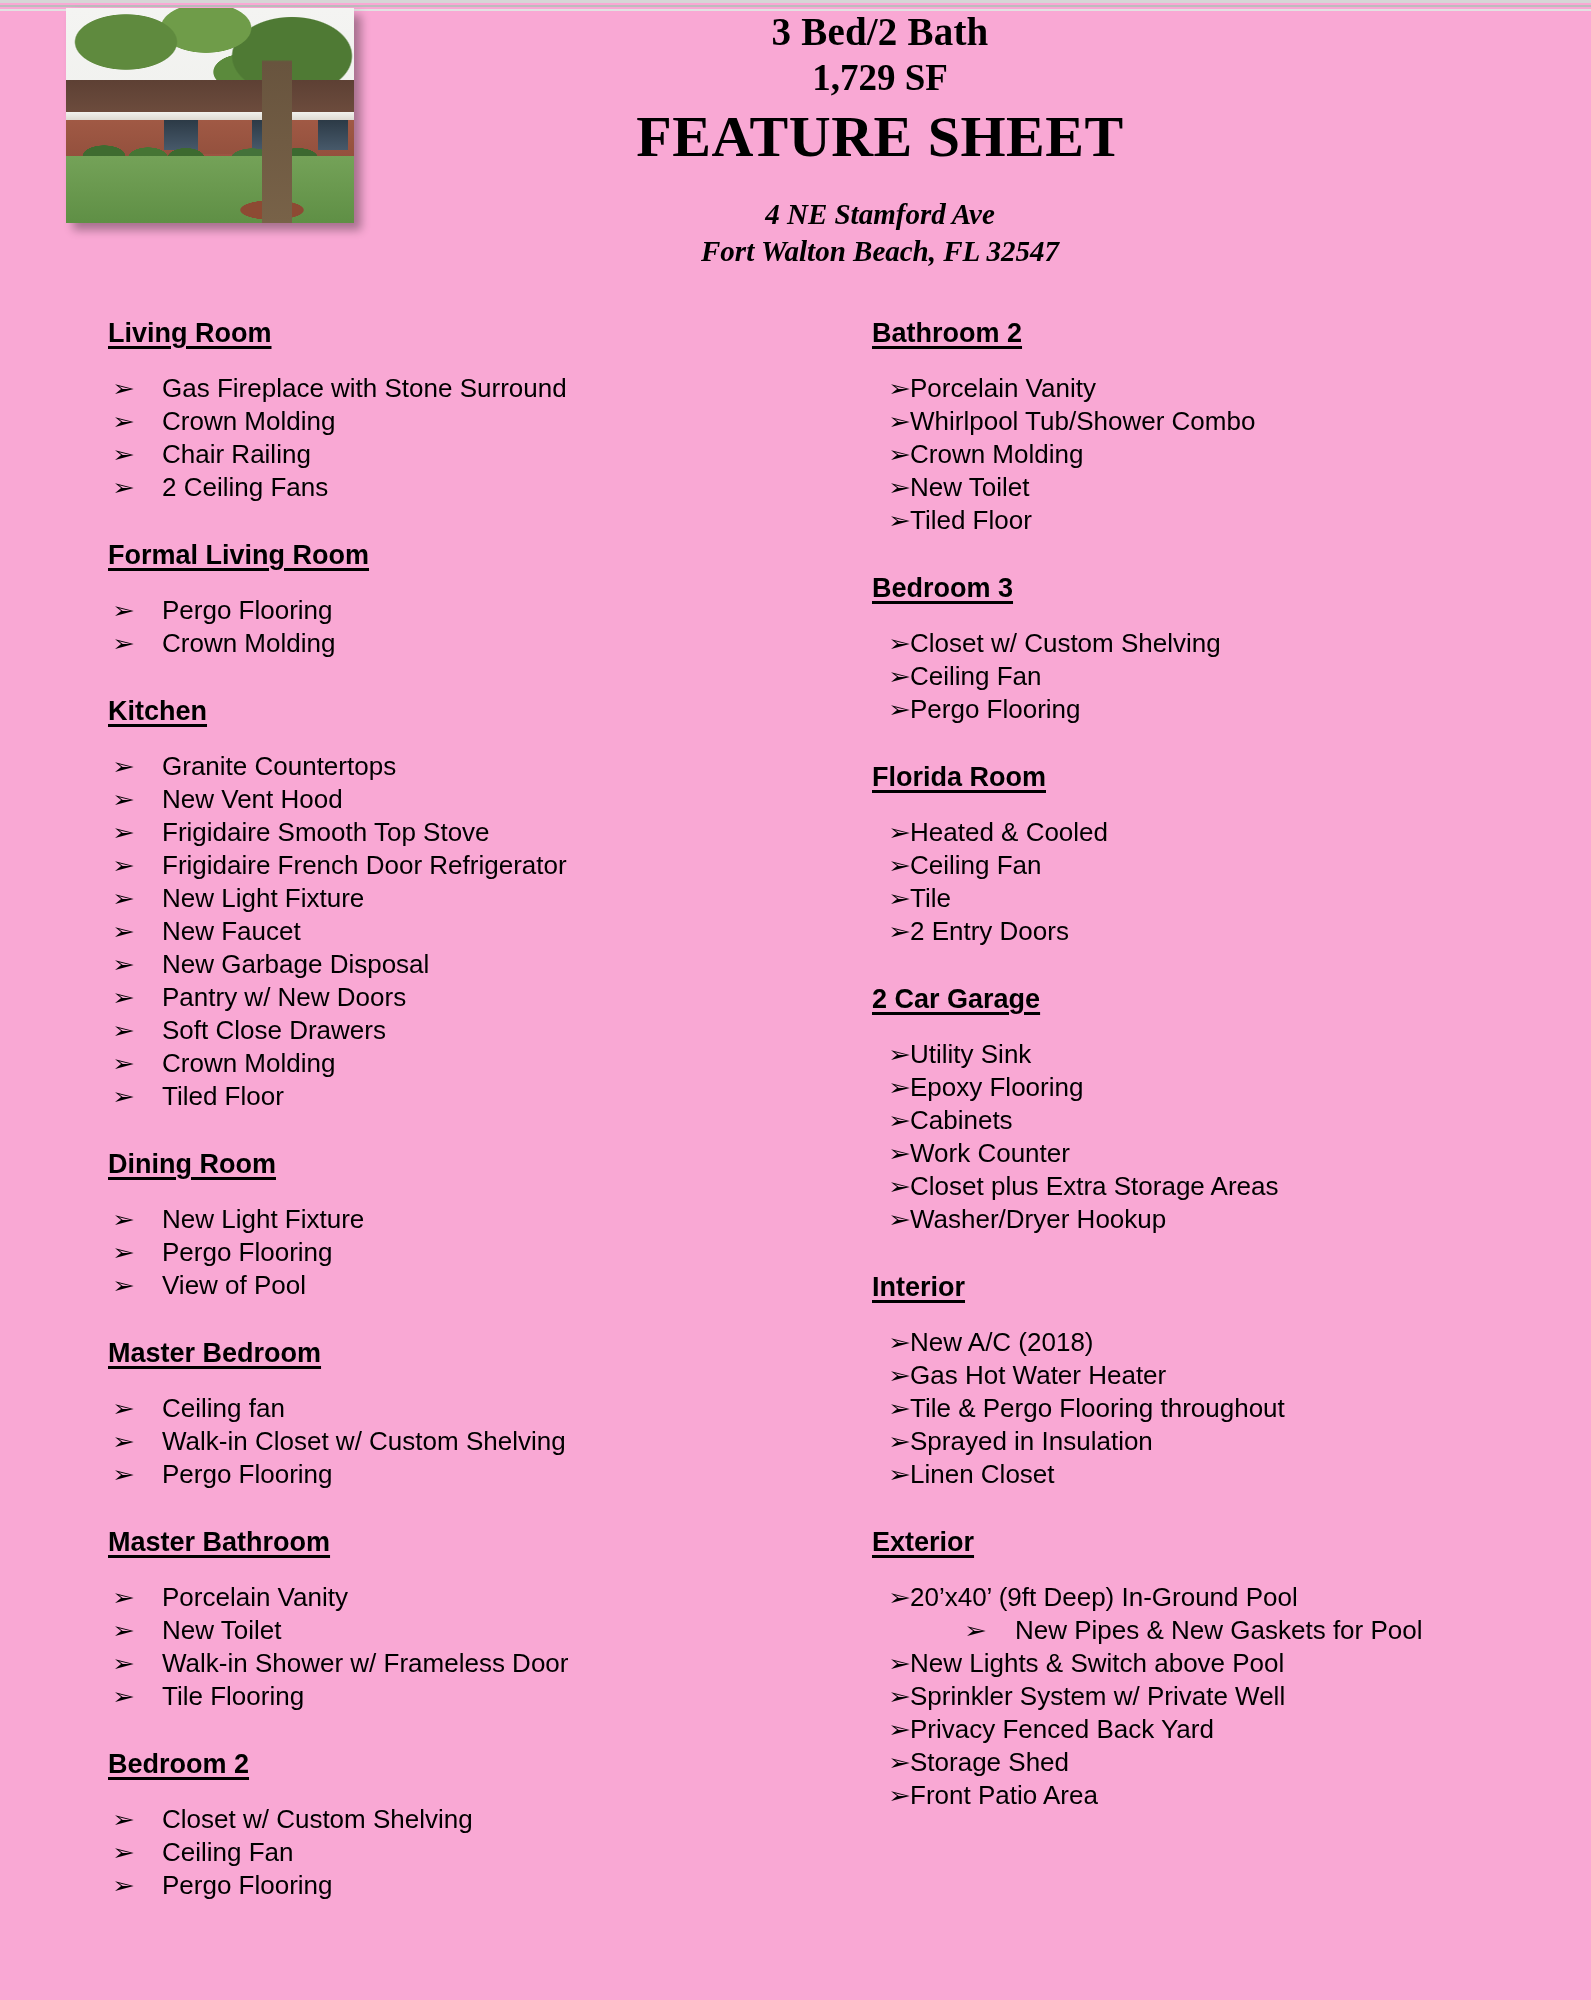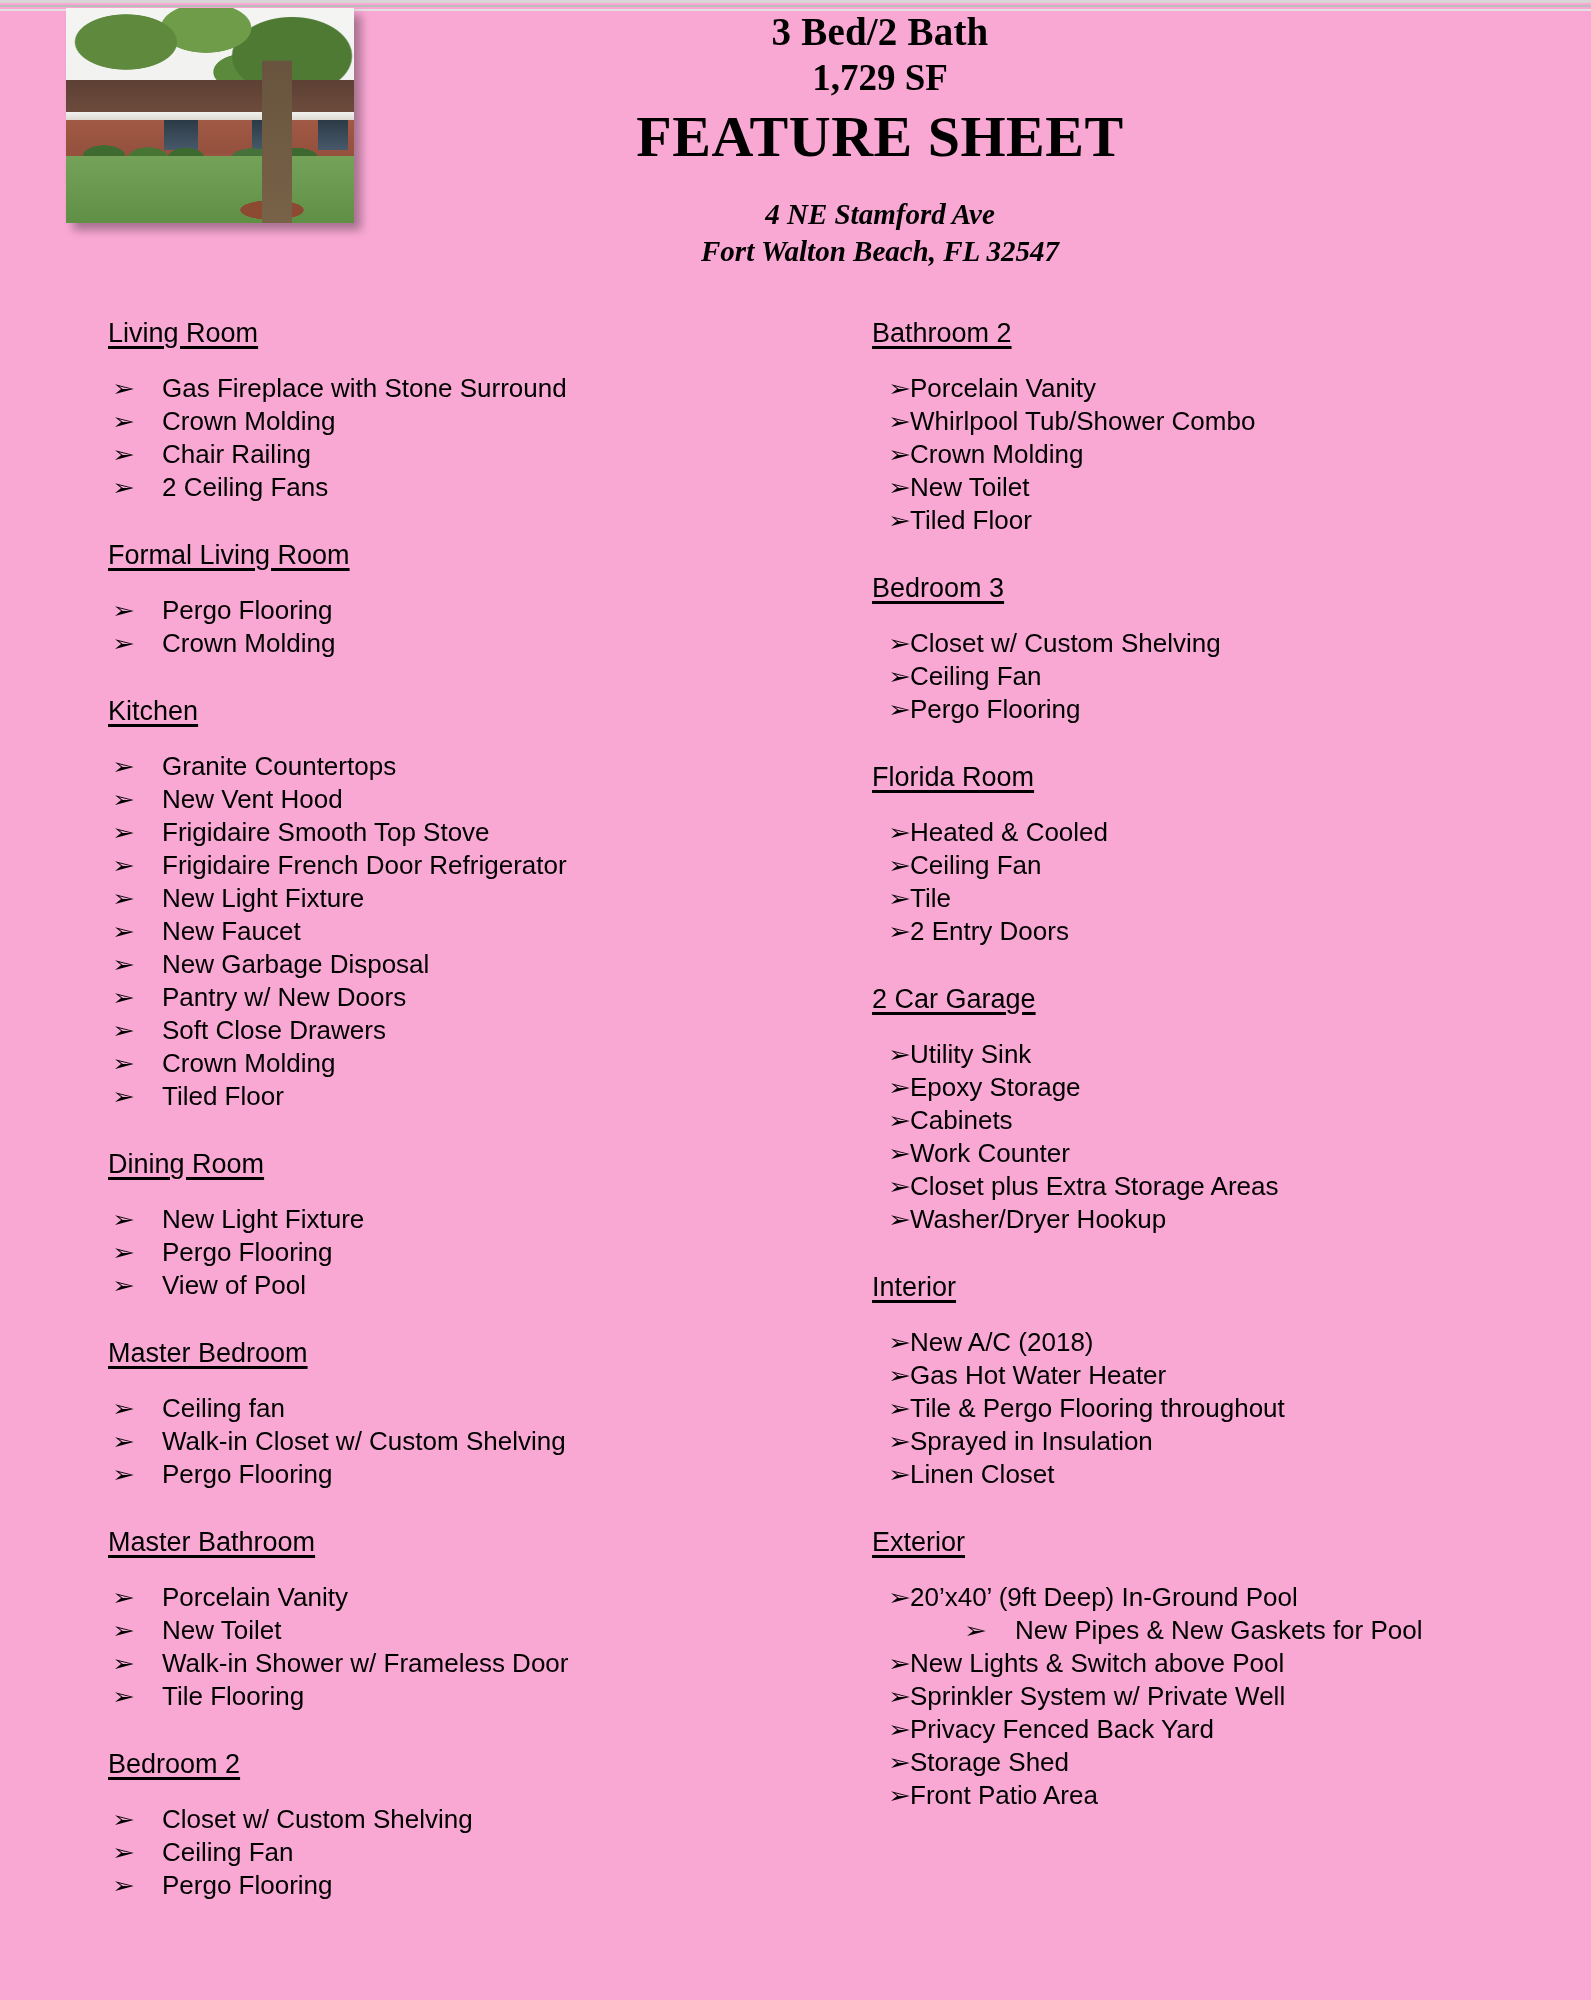--- a/index.html
+++ b/index.html
@@ -125,21 +125,21 @@
     position: absolute;
     top: 318px;
   }
   .col-left  { left: 108px; width: 640px; }
   .col-right { left: 872px; width: 610px; }
 
   .section { margin-bottom: 0; }
 
   .sec-head {
     font-size: 27px;
-    font-weight: normal;
+    font-weight: bold;
     line-height: 30px;
     text-decoration: underline;
     text-underline-offset: 4px;
     text-decoration-thickness: 3px;
     display: inline-block;
     white-space: nowrap;
   }
   .sec-head-row { margin-bottom: 24px; }
 
   ul.items {
@@ -296,21 +296,21 @@
           <li class="item"><span class="bullet">➢</span><span class="item-text">Heated &amp; Cooled</span></li>
           <li class="item"><span class="bullet">➢</span><span class="item-text">Ceiling Fan</span></li>
           <li class="item"><span class="bullet">➢</span><span class="item-text">Tile</span></li>
           <li class="item"><span class="bullet">➢</span><span class="item-text">2 Entry Doors</span></li>
         </ul>
       </div>
       <div class="section">
         <div class="sec-head-row"><span class="sec-head">2 Car Garage</span></div>
         <ul class="items">
           <li class="item"><span class="bullet">➢</span><span class="item-text">Utility Sink</span></li>
-          <li class="item"><span class="bullet">➢</span><span class="item-text">Epoxy Storage</span></li>
+          <li class="item"><span class="bullet">➢</span><span class="item-text">Epoxy Flooring</span></li>
           <li class="item"><span class="bullet">➢</span><span class="item-text">Cabinets</span></li>
           <li class="item"><span class="bullet">➢</span><span class="item-text">Work Counter</span></li>
           <li class="item"><span class="bullet">➢</span><span class="item-text">Closet plus Extra Storage Areas</span></li>
           <li class="item"><span class="bullet">➢</span><span class="item-text">Washer/Dryer Hookup</span></li>
         </ul>
       </div>
       <div class="section">
         <div class="sec-head-row"><span class="sec-head">Interior</span></div>
         <ul class="items">
           <li class="item"><span class="bullet">➢</span><span class="item-text">New A/C (2018)</span></li>

